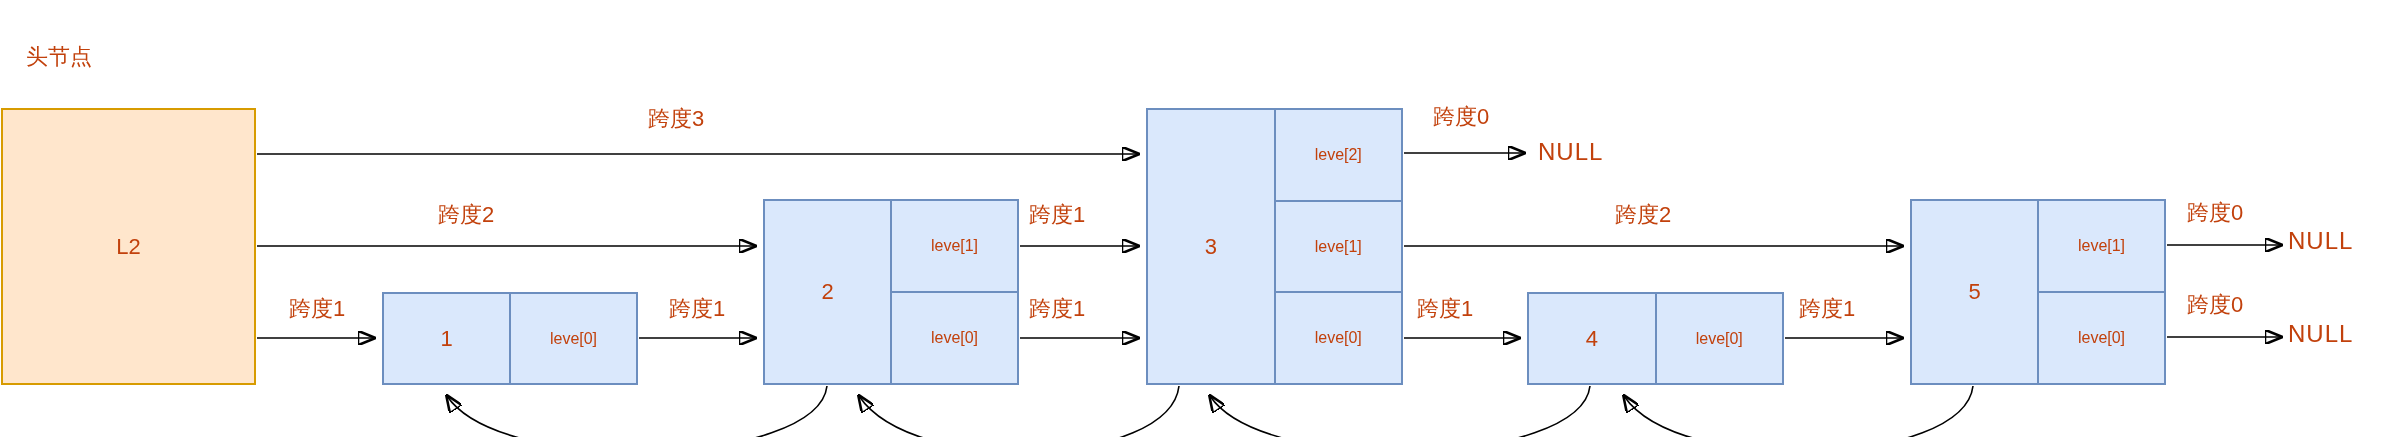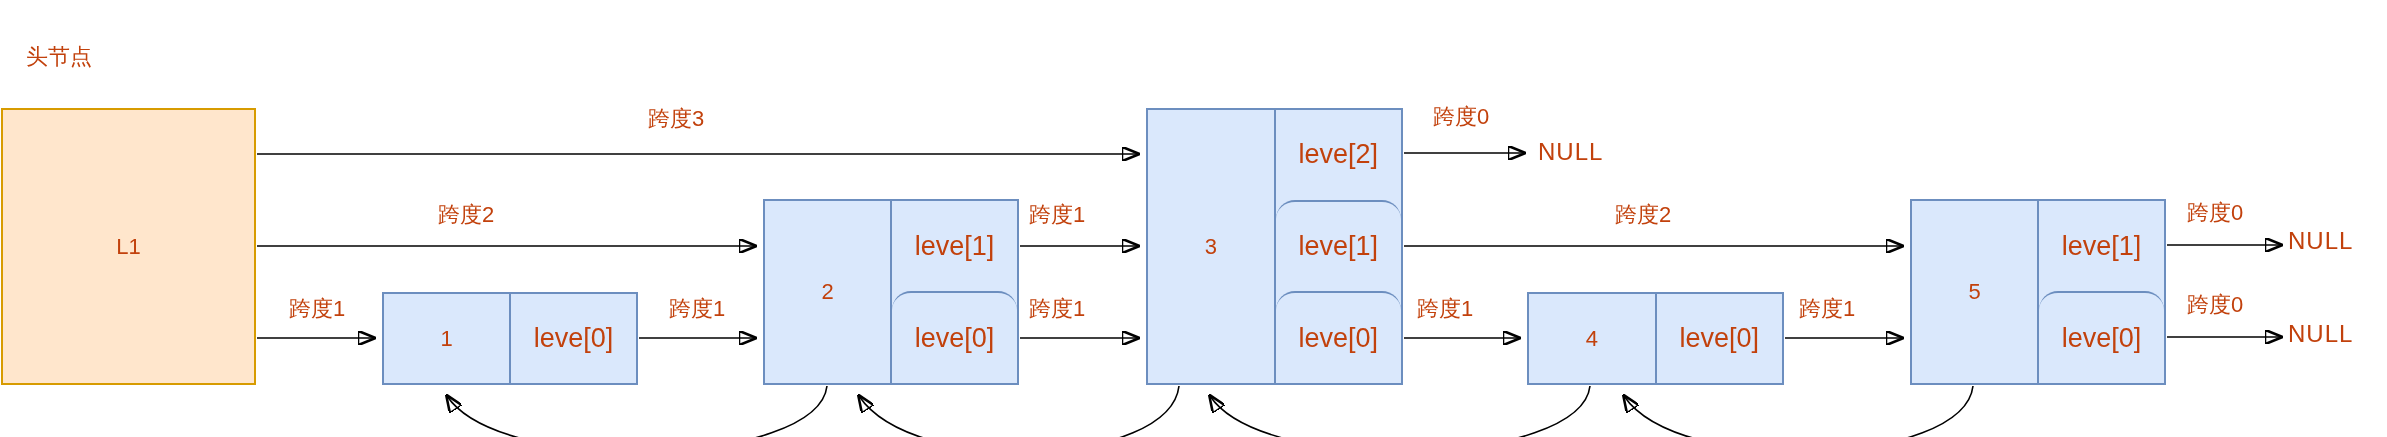--- a/index.html
+++ b/index.html
@@ -42,23 +42,22 @@
     font-size:22px;
     box-sizing:border-box;
     border-right:2px solid #6C8EBF;
   }
   .lev-col{
     flex:1;display:flex;flex-direction:column;
     box-sizing:border-box;
   }
   .lev-cell{
     flex:1;display:flex;align-items:center;justify-content:center;
-    font-size:27px;
+    font-size:16px;
     box-sizing:border-box;
-    border-radius:19px;
   }
   .lev-cell + .lev-cell{border-top:2px solid #6C8EBF;}
   .span-label{
     position:absolute;
     transform:translateX(-50%);
     font-size:22px;line-height:26px;
     white-space:nowrap;
   }
   .null-label{
     position:absolute;
@@ -74,21 +73,21 @@
   svg.overlay line, svg.overlay path{stroke:#000;stroke-width:1.6;fill:none;}
 </style>
 </head>
 <body>
 
 <div id="canvas">
 
   <div class="title">头节点</div>
 
   <div class="box head-box" style="left:1px;top:68px;width:255px;height:277px">
-    <div class="head-row">L1</div>
+    <div class="head-row">L2</div>
   </div>
 
   <div class="box node-box" style="left:382px;top:252px;width:256px;height:93px">
     <div class="val-cell">1</div>
     <div class="lev-col">
       <div class="lev-cell">leve[0]</div>
     </div>
   </div>
 
   <div class="box node-box" style="left:763px;top:159px;width:256px;height:186px">

